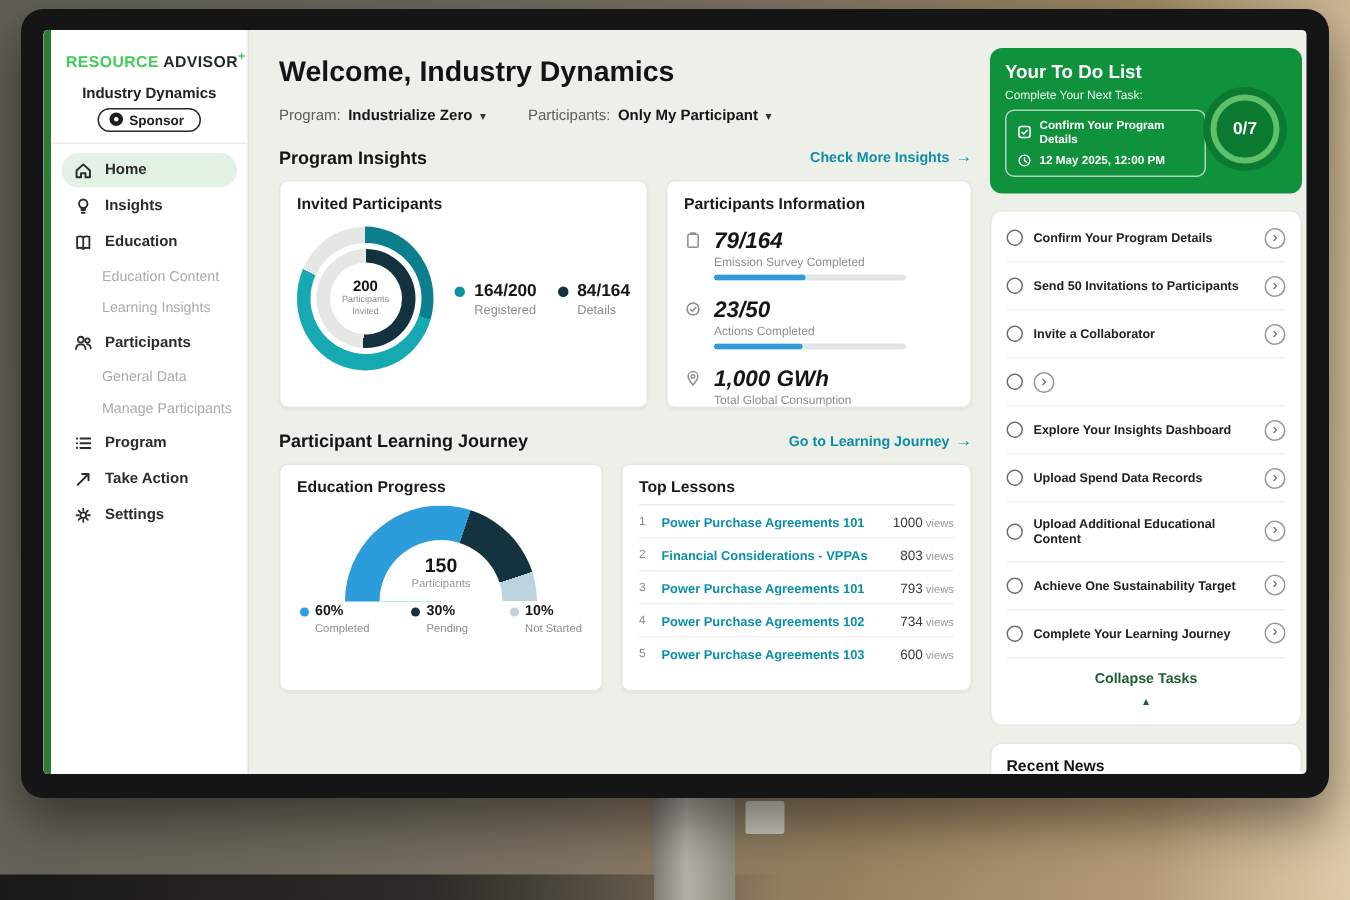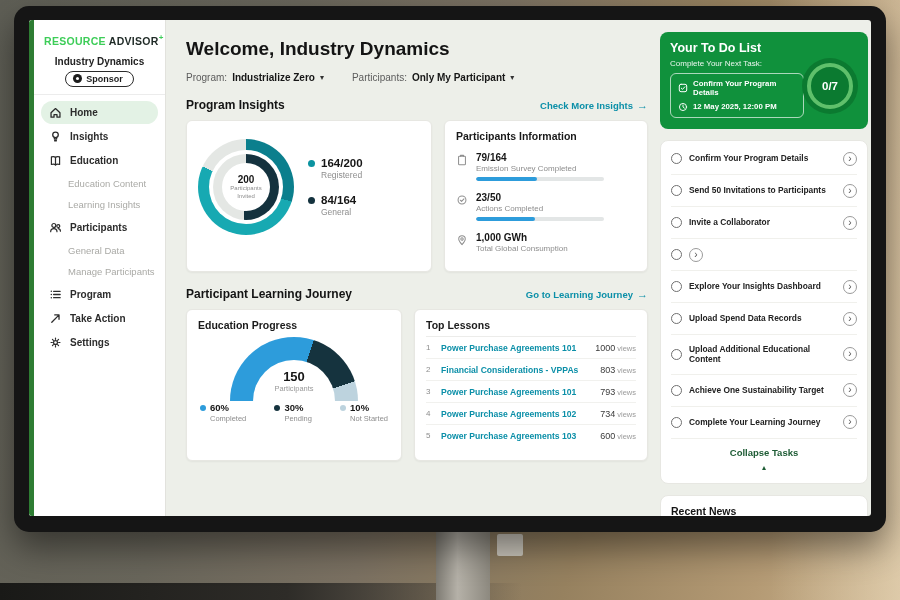--- a/index.html
+++ b/index.html
@@ -63,31 +63,31 @@
   .card-title { font-size:10.5px; font-weight:bold; color:#1a1a1a; }
 
   .card-invited { width:246px; height:152px; }
   .invited-body { display:flex; align-items:center; gap:14px; margin-top:9px; }
   .donut-outer { width:96px; height:96px; border-radius:50%; display:flex; align-items:center; justify-content:center; }
   .donut-gap { width:74px; height:74px; border-radius:50%; background:#fff; display:flex; align-items:center; justify-content:center; }
   .donut-inner { width:66px; height:66px; border-radius:50%; display:flex; align-items:center; justify-content:center; }
   .donut-center { width:48px; height:48px; border-radius:50%; background:#fff; display:flex; flex-direction:column; align-items:center; justify-content:center; text-align:center; }
   .dc-value { font-size:10px; font-weight:bold; color:#161616; }
   .dc-label { font-size:6px; color:#8d8d8d; line-height:1.2; width:40px; }
-  .legend-v { display:flex; flex-direction:column; gap:14px; }
+  .legend-v { display:flex; flex-direction:row; gap:14px; }
   .lv-item { display:flex; gap:6px; align-items:flex-start; }
   .dot { width:7px; height:7px; border-radius:50%; margin-top:3px; flex-shrink:0; }
   .lv-value { font-size:11.5px; font-weight:bold; color:#161616; }
   .lv-label { font-size:8.5px; color:#8d8d8d; margin-top:1px; }
 
   .card-info { width:204px; height:152px; display:flex; flex-direction:column; }
   .info-rows { display:flex; flex-direction:column; gap:11px; margin-top:10px; }
   .info-row { display:flex; gap:8px; align-items:flex-start; }
   .iico { width:12px; height:12px; color:#8f8f8f; margin-top:2px; flex-shrink:0; }
-  .ir-value { font-size:10px; font-weight:bold; color:#161616; }
+  .ir-value { font-size:15px; font-weight:bold; color:#161616;font-style:italic; }
   .ir-label { font-size:8px; color:#8d8d8d; margin-top:1px; }
   .bar { width:128px; height:4px; background:#e3e6e6; border-radius:2px; margin-top:4px; overflow:hidden; }
   .bar-fill { height:100%; background:#2d9cdb; border-radius:2px; }
 
   .card-education { width:216px; height:152px; }
   .gauge-clip { width:128px; height:64px; overflow:hidden; position:relative; margin:6px auto 0; }
   .gauge-arc { width:128px; height:128px; border-radius:50%; }
   .gauge-hole { position:absolute; left:23px; top:23px; width:82px; height:82px; border-radius:50%; background:#fff; }
   .gauge-center { margin-top:-32px; text-align:center; position:relative; }
   .gc-value { font-size:13px; font-weight:bold; color:#161616; }
@@ -231,20 +231,21 @@
           <div class="section-row">
             <span class="section-title">Program Insights</span>
             <span class="section-link">
               <span>Check More Insights</span>
               <span class="arrow">→</span>
             </span>
           </div>
 
           <div class="cards-row">
             <div class="card card-invited">
+              <div class="card-title">Invited Participants</div>
               <div class="invited-body">
                 <div class="donut-outer" style="background: conic-gradient(rgb(11, 127, 141) 0deg, rgb(11, 127, 141) 30%, rgb(23, 169, 178) 30%, rgb(23, 169, 178) 82%, rgb(228, 231, 228) 0deg);">
                   <div class="donut-gap">
                     <div class="donut-inner" style="background: conic-gradient(rgb(20, 50, 62) 0deg, rgb(20, 50, 62) 51%, rgb(228, 231, 228) 0deg);">
                       <div class="donut-center">
                         <div class="dc-value">200</div>
                         <div class="dc-label">Participants Invited</div>
                       </div>
                     </div>
                   </div>
@@ -254,21 +255,21 @@
                     <span class="dot" style="background: rgb(12, 147, 160);"></span>
                     <span>
                       <div class="lv-value">164/200</div>
                       <div class="lv-label">Registered</div>
                     </span>
                   </div>
                   <div class="lv-item">
                     <span class="dot" style="background: rgb(20, 50, 62);"></span>
                     <span>
                       <div class="lv-value">84/164</div>
-                      <div class="lv-label">General</div>
+                      <div class="lv-label">Details</div>
                     </span>
                   </div>
                 </div>
               </div>
             </div>
 
             <div class="card card-info">
               <div class="card-title">Participants Information</div>
               <div class="info-rows">
                 <div class="info-row">

